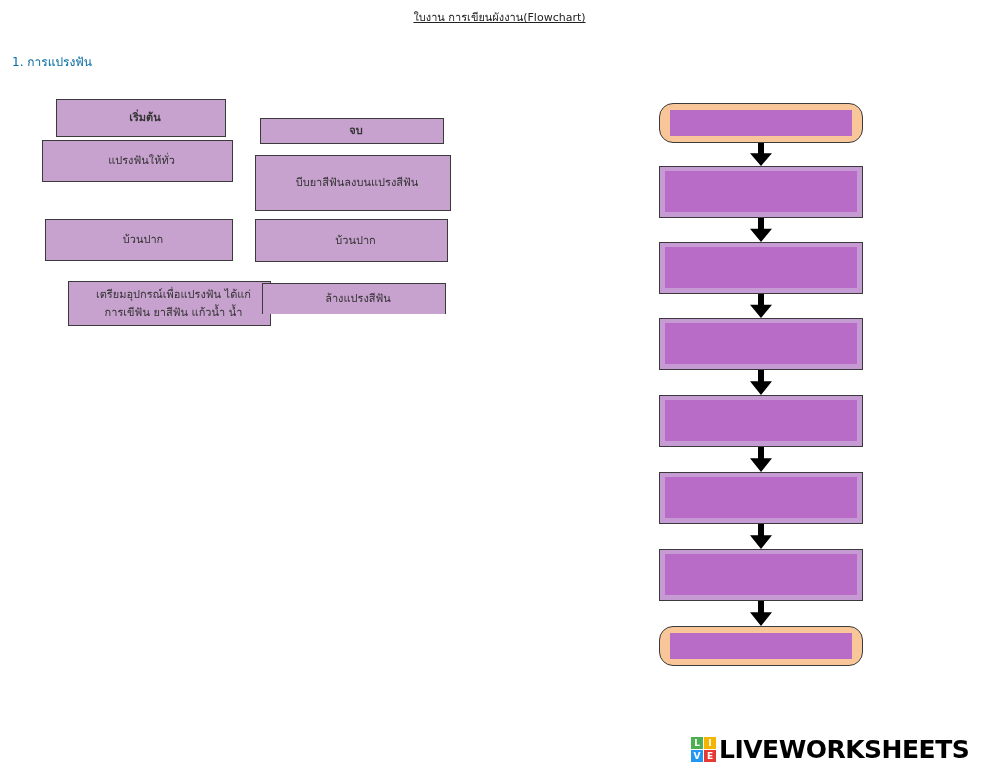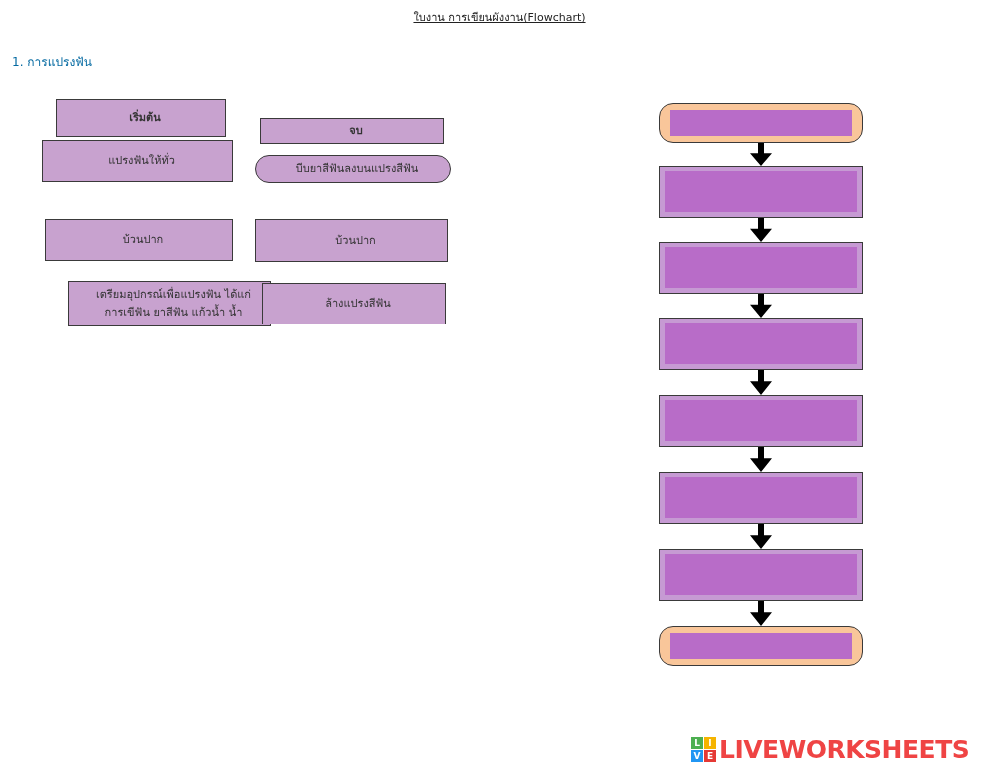--- a/index.html
+++ b/index.html
@@ -15,51 +15,51 @@
   .card.bold { font-weight: bold; }
   .card.noBottom { border-bottom: none; }
   .slot { position: absolute; box-sizing: border-box; }
   .slot.term { background: #f9c69a; border: 1.5px solid #3a3a3a; border-radius: 14px; }
   .slot.proc { background: #c69ad3; border: 1.5px solid #3a3a3a; }
   .slot .drop { position: absolute; background: #b86cc8; }
   .arrow { position: absolute; width: 24px; height: 22px; }
   .logo { position: absolute; left: 691px; top: 735px; display: flex; align-items: center; }
   .logo .grid { display: grid; grid-template-columns: 12px 12px; grid-template-rows: 12px 12px; gap: 1px; margin-right: 3px; }
   .logo .grid span { font-size: 9px; font-weight: bold; color: #fff; display: flex; align-items: center; justify-content: center; font-family: "DejaVu Sans", sans-serif; }
-  .logo .word { font-family: "DejaVu Sans", sans-serif; font-weight: bold; font-size: 25px; color: #ef4444; letter-spacing: -0.5px; }
+  .logo .word { font-family: "DejaVu Sans", sans-serif; font-weight: bold; font-size: 25px; color: #000000; letter-spacing: -0.5px; }
 </style>
 </head>
 <body>
 
 <div class="title">ใบงาน การเขียนผังงาน(Flowchart)</div>
 <div class="section">1. การแปรงฟัน</div>
 
 <div class="card bold" style="left:56px;top:99px;width:170px;height:38px;">
     <span>เริ่มต้น</span>
   </div>
 <div class="card bold" style="left:260px;top:112px;width:184px;height:26px;margin-top:6px;">
     <span>จบ</span>
   </div>
 <div class="card" style="left:42px;top:140px;width:191px;height:42px;">
     <span>แปรงฟันให้ทั่ว</span>
   </div>
-<div class="card" style="left:255px;top:155px;width:196px;height:28px;border-radius:15px;">
+<div class="card" style="left:255px;top:155px;width:196px;height:56px;">
     <span>บีบยาสีฟันลงบนแปรงสีฟัน</span>
   </div>
 <div class="card" style="left:45px;top:219px;width:188px;height:42px;">
     <span>บ้วนปาก</span>
   </div>
 <div class="card" style="left:255px;top:219px;width:193px;height:43px;">
     <span>บ้วนปาก</span>
   </div>
 <div class="card" style="left:32px;top:281px;width:203px;height:45px;flex-direction:column;margin-left:36px;">
   <span>เตรียมอุปกรณ์เพื่อแปรงฟัน ได้แก่</span>
   <span>การเขีฟัน ยาสีฟัน แก้วน้ำ น้ำ</span>
 </div>
-<div class="card noBottom" style="left:262px;top:283px;width:184px;height:41px;">
+<div class="card noBottom" style="left:262px;top:283px;width:184px;height:31px;">
     <span>ล้างแปรงสีฟัน</span>
   </div>
 
 <div id="flow">
     <div class="slot term" style="left: 659px; top: 103px; width: 204px; height: 40px;">
       <div class="drop" style="inset: 6px 10px;"></div>
     </div>
     <svg class="arrow" viewBox="0 0 24 23" style="left: 749px; top: 143px; height: 23px;">
       <path d="M9 0 L15 0 L15 10.35 L23 10.35 L12 23 L1 10.35 L9 10.35 Z" fill="#000000"></path>
     </svg>

